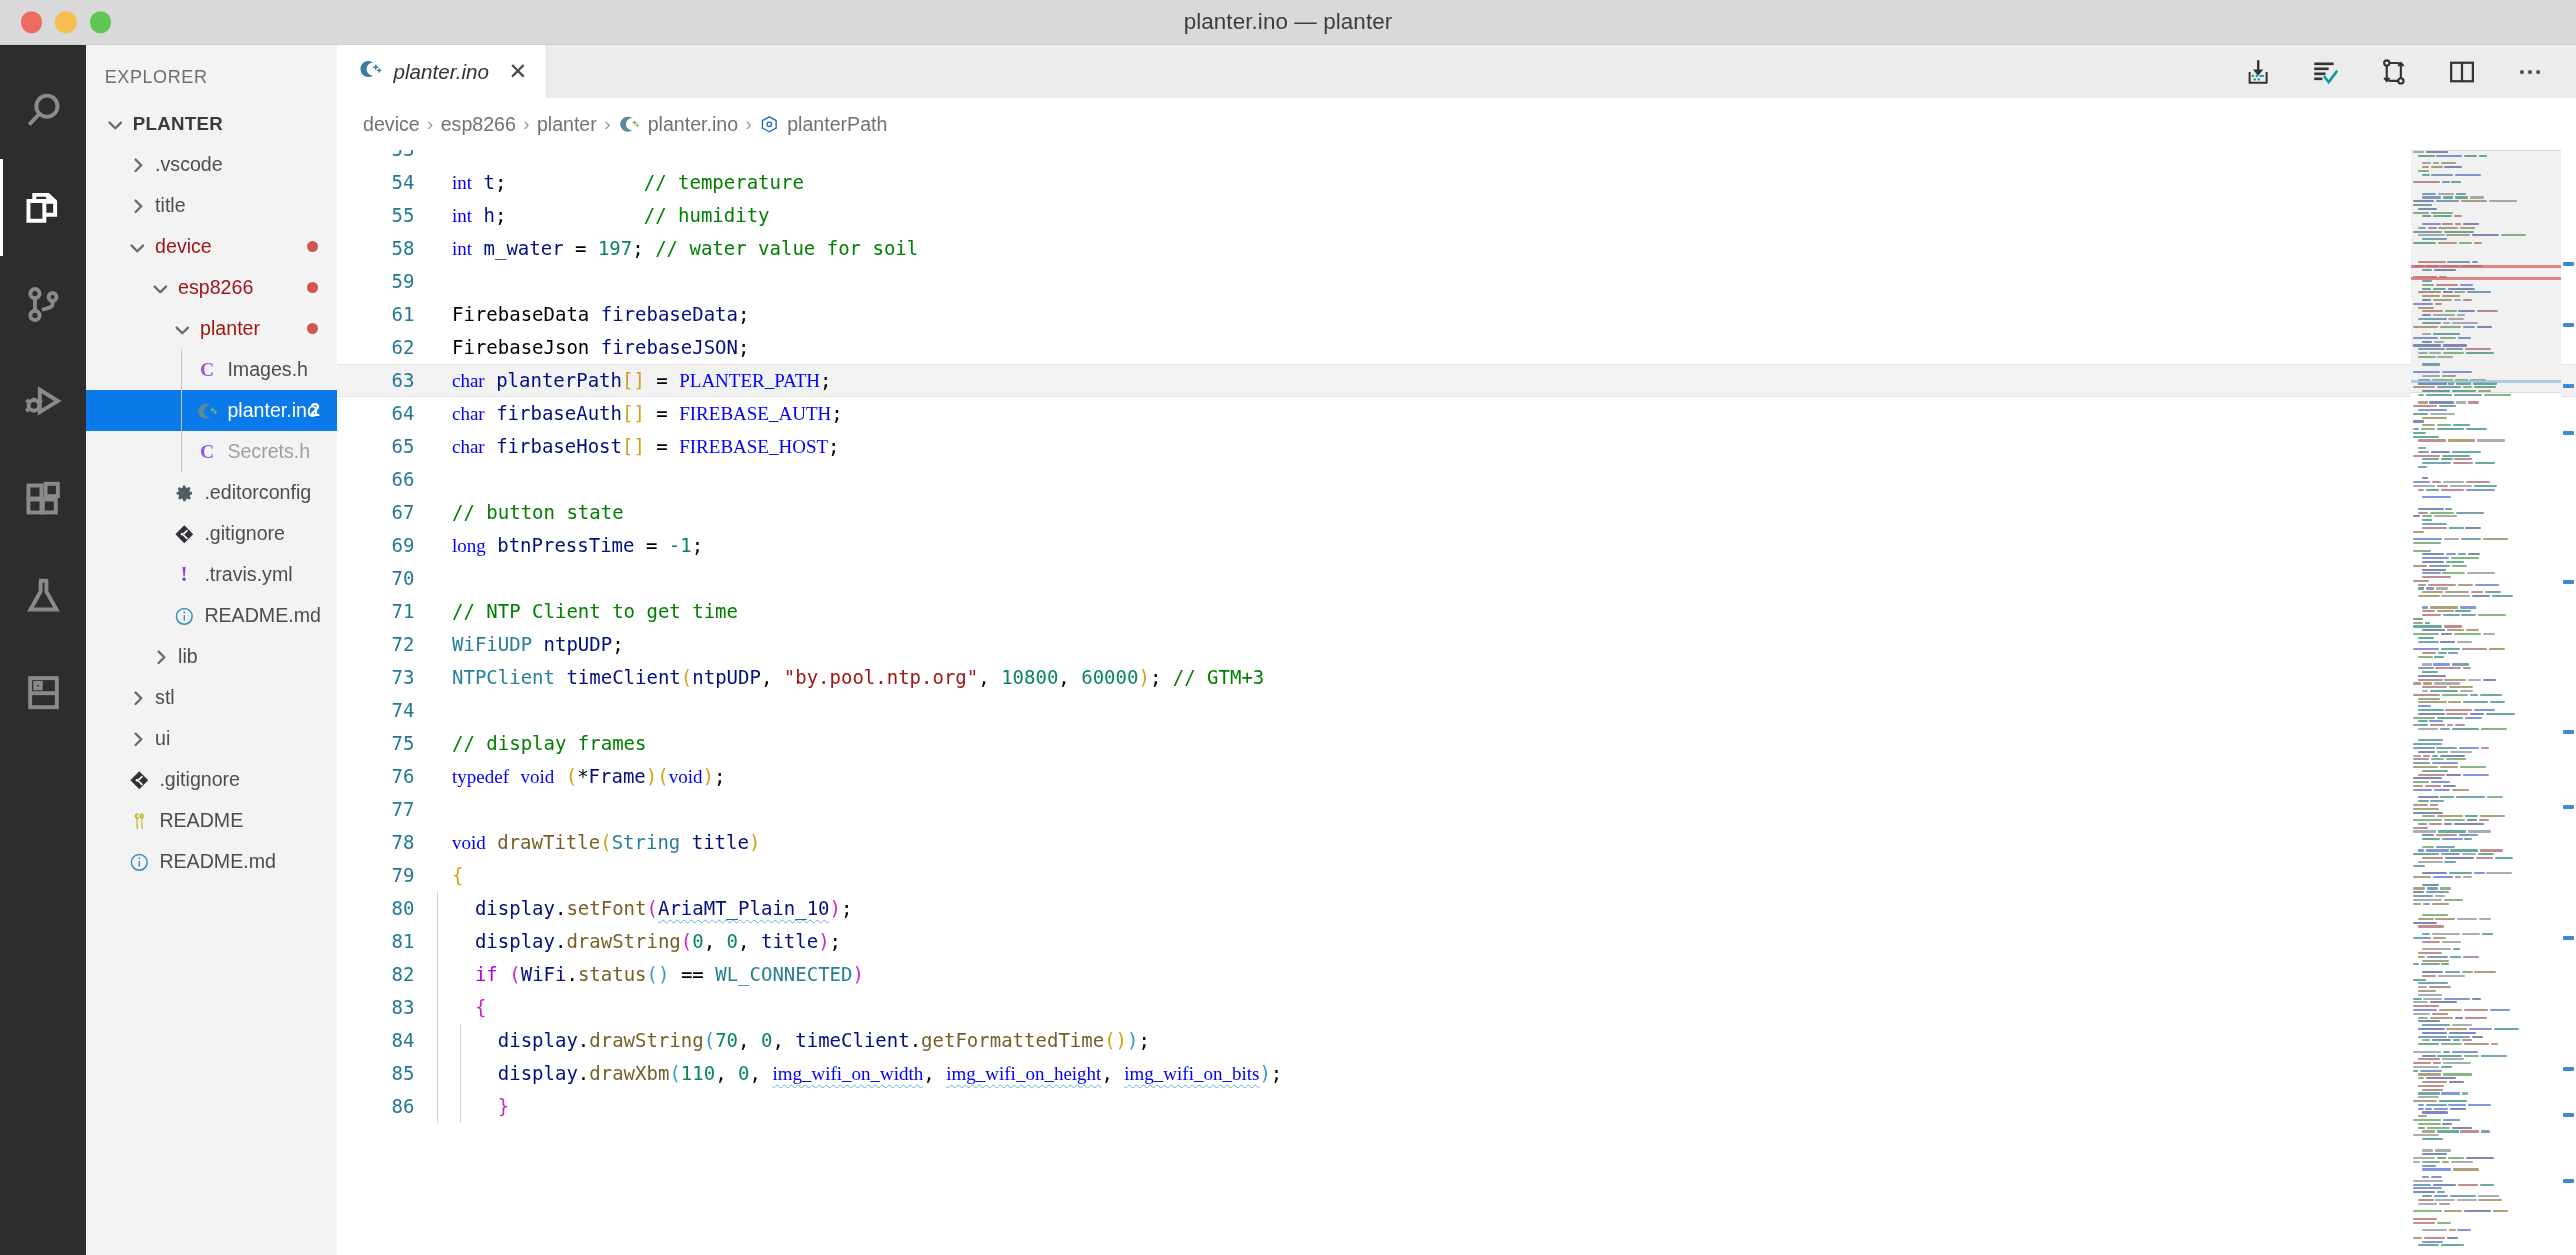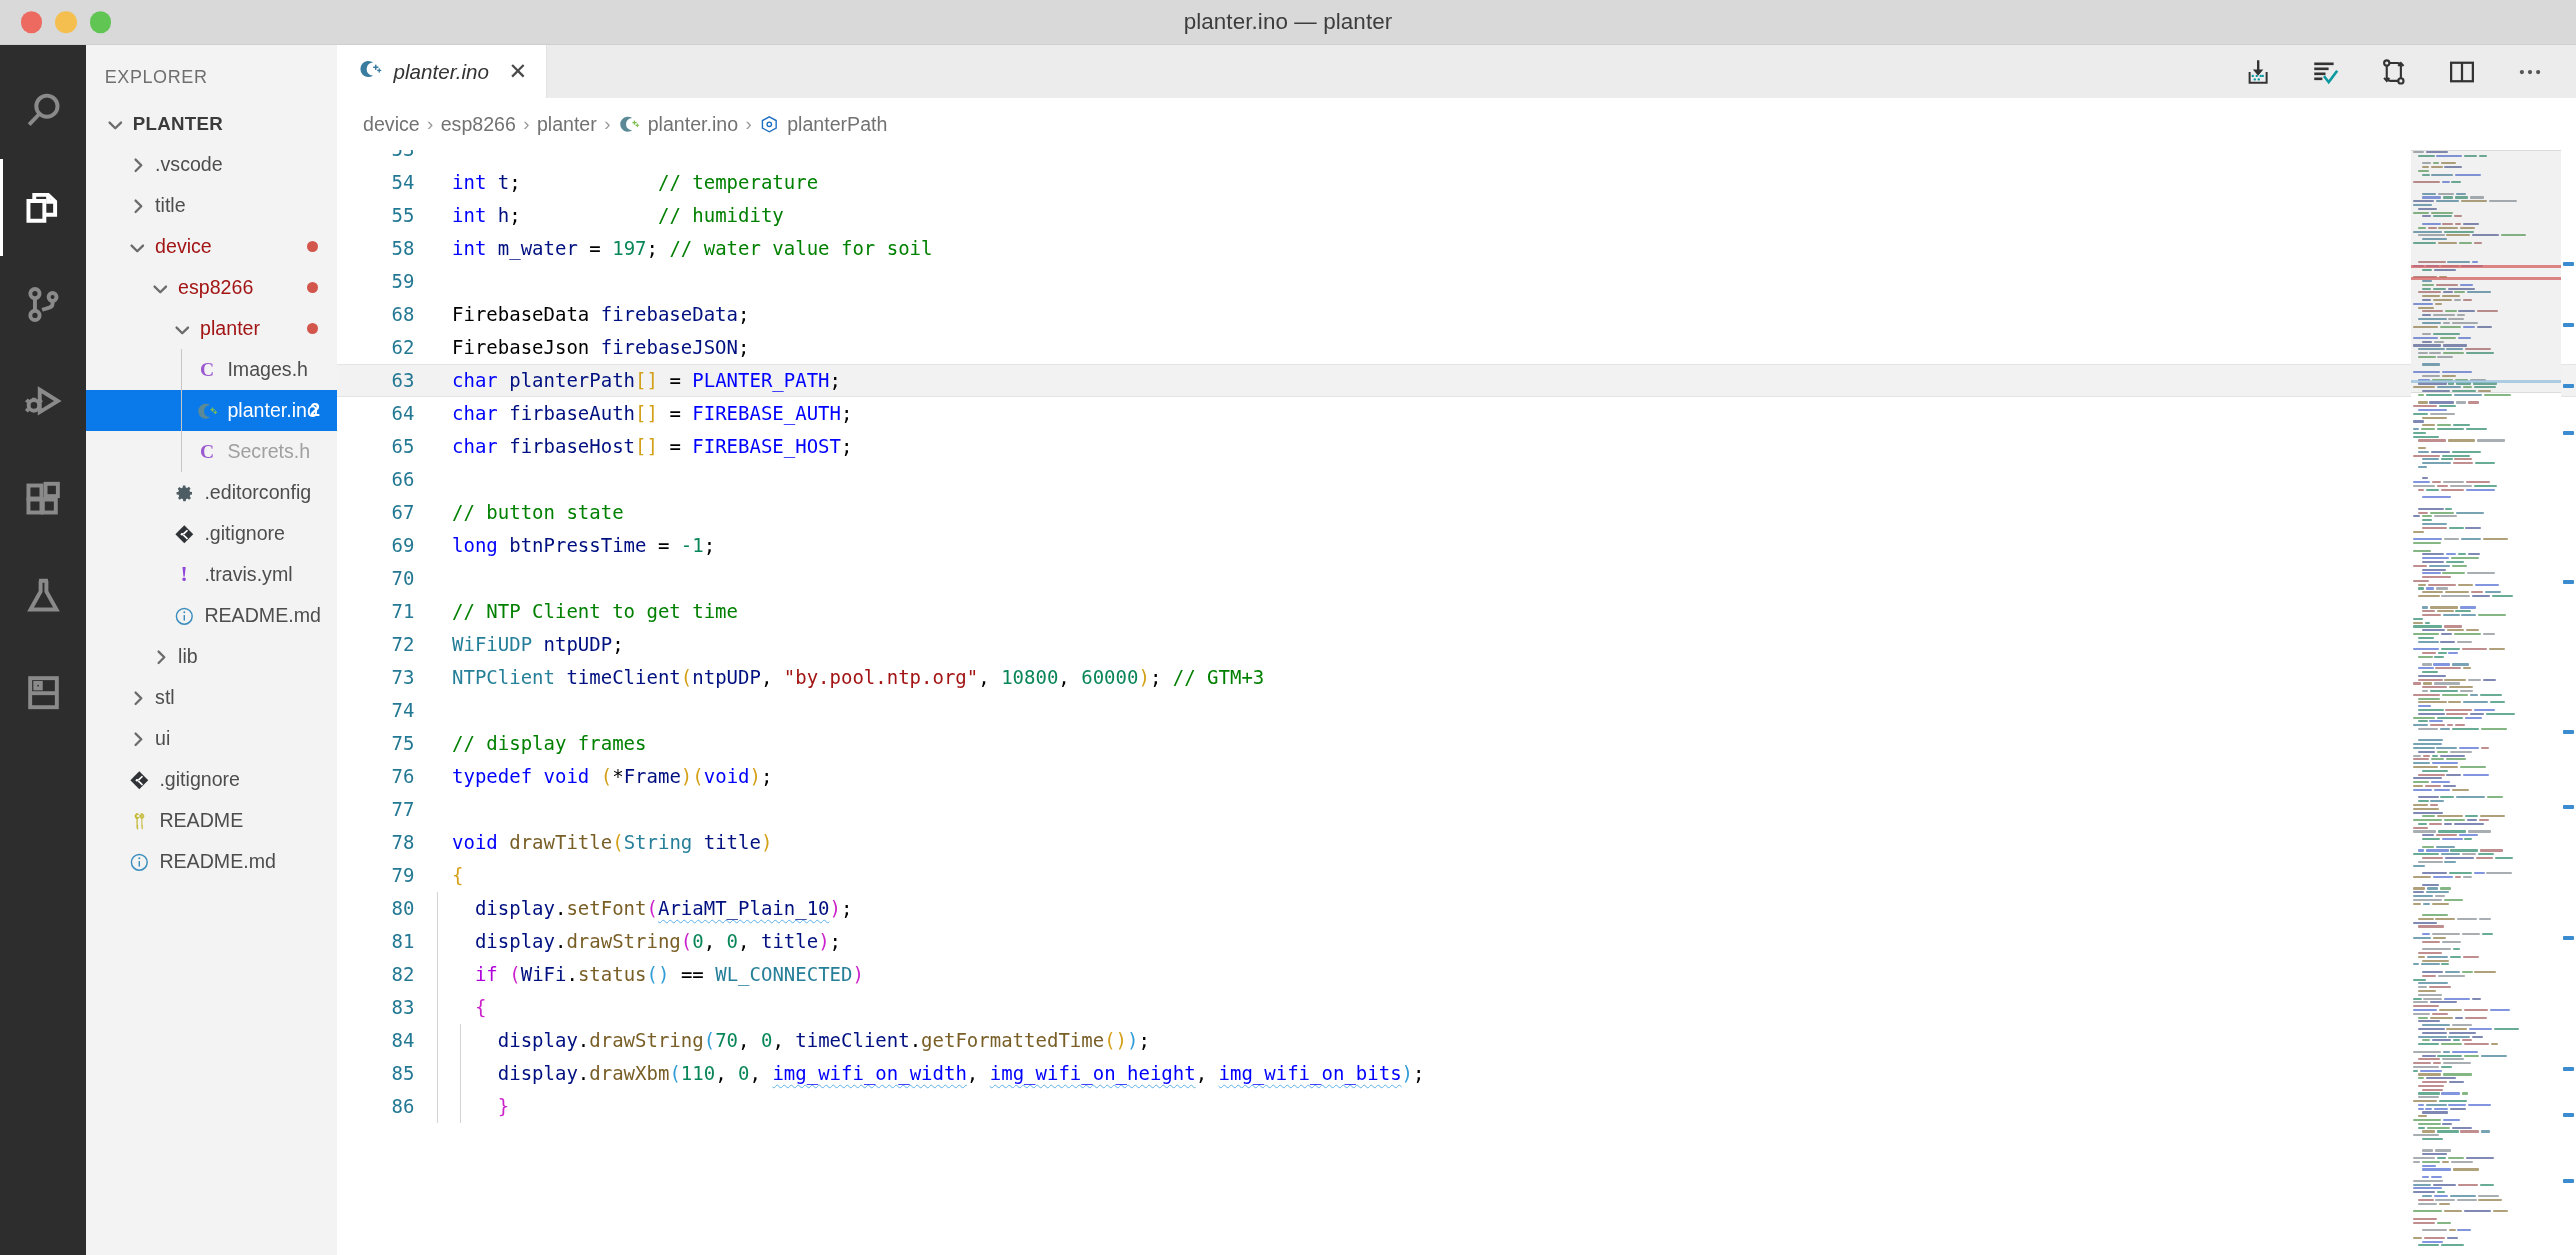--- a/index.html
+++ b/index.html
@@ -134,21 +134,21 @@
   .cline.active::after{
     content:"";position:absolute;left:0;right:0;bottom:0;height:0.9px;background:#e4e4e4;
   }
   .lnum{
     width:98px;flex:0 0 98px;text-align:right;padding-right:20.6px;
     color:#237893;box-sizing:border-box;
   }
   .ctext{flex:1 1 auto;padding-left:17px;position:relative;}
   
   .t-cmt{color:#008000;}
-  .t-kw{color:#0000ff;}
+  .t-kw{color:#0000ff;font-family:Liberation Serif, serif;}
   .t-num{color:#098658;}
   .t-str{color:#a31515;}
   .t-type{color:#267f99;}
   .t-var{color:#001080;}
   .t-fn{color:#795e26;}
   .t-b1{color:#d4a017;}
   .t-b2{color:#cc22cc;}
   .t-b3{color:#309dd6;}
   .t-plain{color:#000000;}
   .t-ctl{color:#af00db;}
@@ -541,21 +541,21 @@
           </span>
         </div>
 
       <div class="codewrap">
         <div class="codearea" id="codearea">
             <div class="cline" style="margin-top: -17px;"><span class="lnum">53</span><span class="ctext"></span></div>
             <div class="cline"><span class="lnum">54</span><span class="ctext"><span class="t-kw">int</span><span class="t-plain"> </span><span class="t-var">t</span><span class="t-plain">;</span><span class="t-plain">            </span><span class="t-cmt">// temperature</span></span></div>
             <div class="cline"><span class="lnum">55</span><span class="ctext"><span class="t-kw">int</span><span class="t-plain"> </span><span class="t-var">h</span><span class="t-plain">;</span><span class="t-plain">            </span><span class="t-cmt">// humidity</span></span></div>
             <div class="cline"><span class="lnum">58</span><span class="ctext"><span class="t-kw">int</span><span class="t-plain"> </span><span class="t-var">m_water</span><span class="t-plain"> = </span><span class="t-num">197</span><span class="t-plain">; </span><span class="t-cmt">// water value for soil</span></span></div>
             <div class="cline"><span class="lnum">59</span><span class="ctext"></span></div>
-            <div class="cline"><span class="lnum">68</span><span class="ctext"><span class="t-plain">FirebaseData</span><span class="t-plain"> </span><span class="t-var">firebaseData</span><span class="t-plain">;</span></span></div>
+            <div class="cline"><span class="lnum">61</span><span class="ctext"><span class="t-plain">FirebaseData</span><span class="t-plain"> </span><span class="t-var">firebaseData</span><span class="t-plain">;</span></span></div>
             <div class="cline"><span class="lnum">62</span><span class="ctext"><span class="t-plain">FirebaseJson</span><span class="t-plain"> </span><span class="t-var">firebaseJSON</span><span class="t-plain">;</span></span></div>
             <div class="cline active"><span class="lnum">63</span><span class="ctext"><span class="t-kw">char</span><span class="t-plain"> </span><span class="t-var">planterPath</span><span class="t-b1">[]</span><span class="t-plain"> = </span><span class="t-kw">PLANTER_PATH</span><span class="t-plain">;</span></span></div>
             <div class="cline"><span class="lnum">64</span><span class="ctext"><span class="t-kw">char</span><span class="t-plain"> </span><span class="t-var">firbaseAuth</span><span class="t-b1">[]</span><span class="t-plain"> = </span><span class="t-kw">FIREBASE_AUTH</span><span class="t-plain">;</span></span></div>
             <div class="cline"><span class="lnum">65</span><span class="ctext"><span class="t-kw">char</span><span class="t-plain"> </span><span class="t-var">firbaseHost</span><span class="t-b1">[]</span><span class="t-plain"> = </span><span class="t-kw">FIREBASE_HOST</span><span class="t-plain">;</span></span></div>
             <div class="cline"><span class="lnum">66</span><span class="ctext"></span></div>
             <div class="cline"><span class="lnum">67</span><span class="ctext"><span class="t-cmt">// button state</span></span></div>
             <div class="cline"><span class="lnum">69</span><span class="ctext"><span class="t-kw">long</span><span class="t-plain"> </span><span class="t-var">btnPressTime</span><span class="t-plain"> = </span><span class="t-num">-1</span><span class="t-plain">;</span></span></div>
             <div class="cline"><span class="lnum">70</span><span class="ctext"></span></div>
             <div class="cline"><span class="lnum">71</span><span class="ctext"><span class="t-cmt">// NTP Client to get time</span></span></div>
             <div class="cline"><span class="lnum">72</span><span class="ctext"><span class="t-type">WiFiUDP</span><span class="t-plain"> </span><span class="t-var">ntpUDP</span><span class="t-plain">;</span></span></div>

